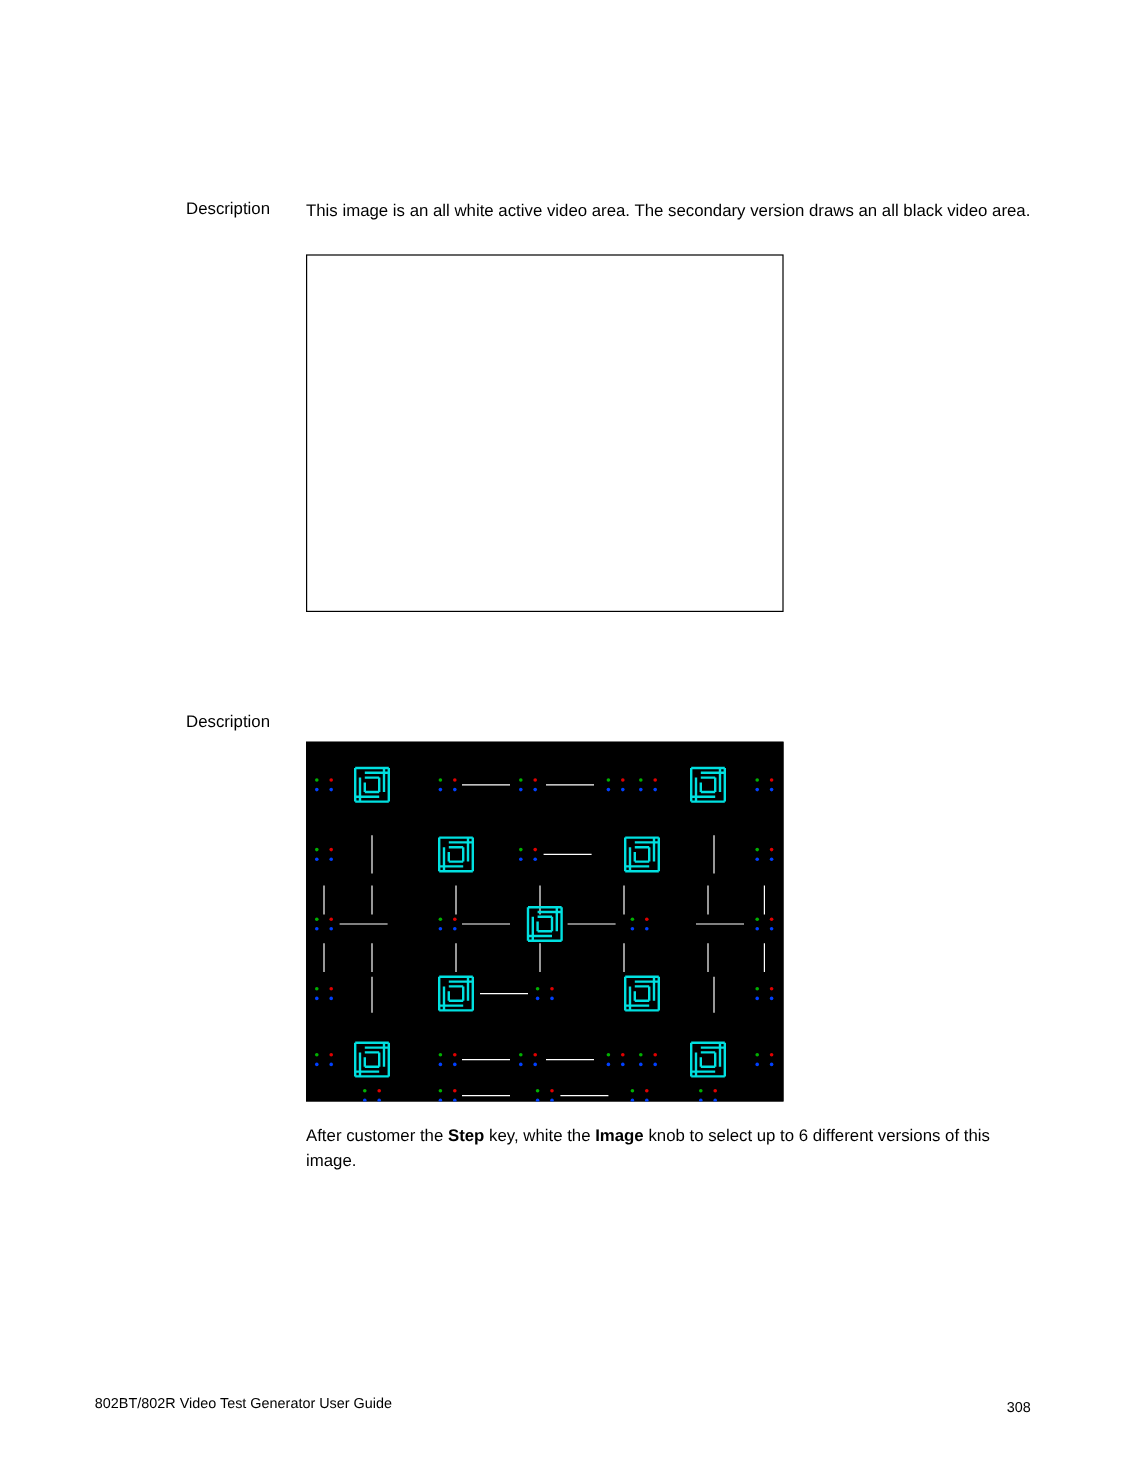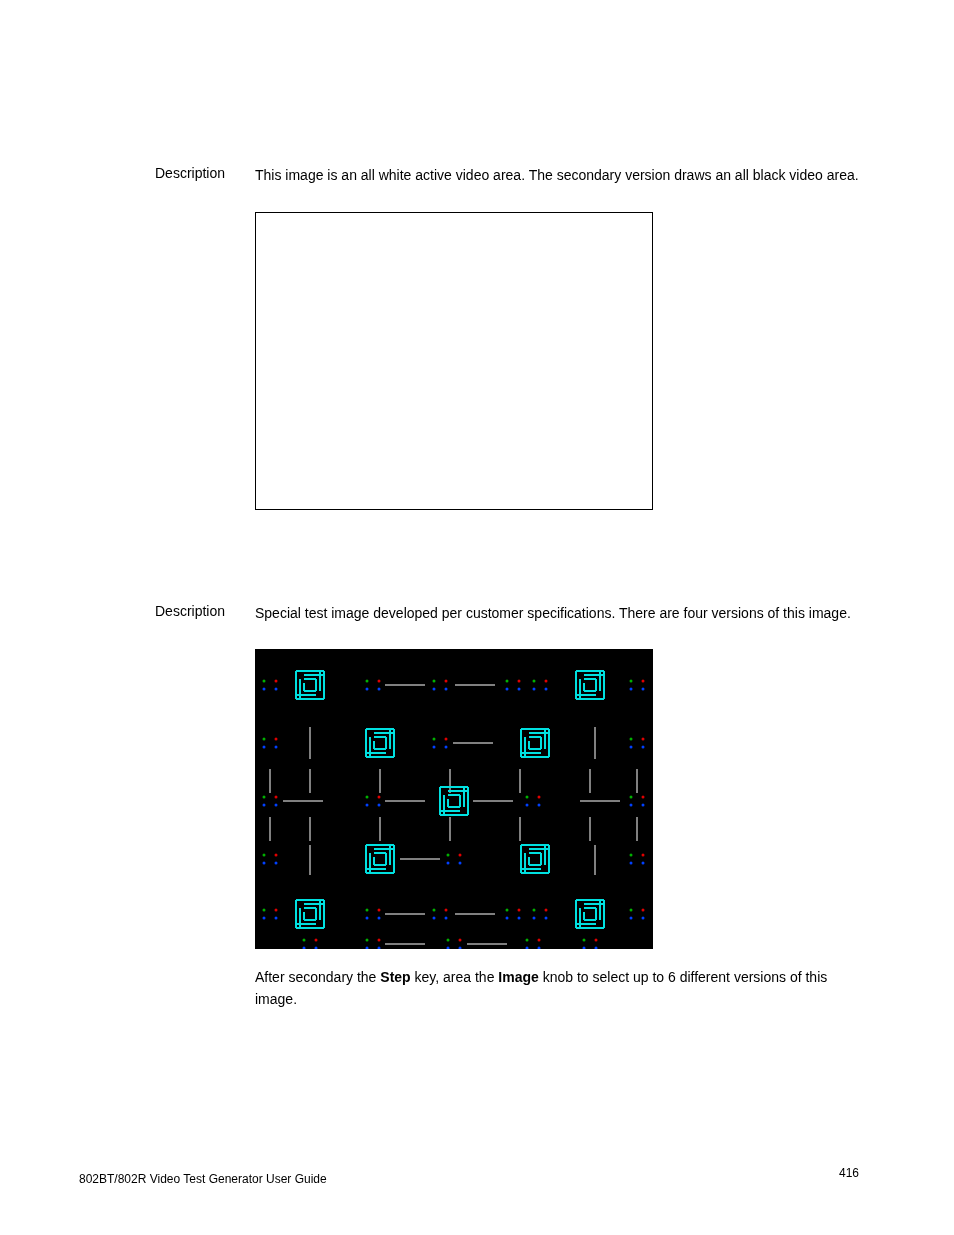--- a/index.html
+++ b/index.html
@@ -14,21 +14,21 @@
       font-family: Helvetica, Arial, sans-serif;
       font-size: 14px;
       color: #000000;
       position: relative;
     }
     .content {
       padding: 165px 95px 0 155px;
     }
     .section {
       display: flex;
-      margin-bottom: 45px;
+      margin-bottom: 35px;
     }
     .label-col {
       width: 100px;
       flex-shrink: 0;
       text-align: left;
       padding-right: 10px;
     }
     .body-col {
       flex: 1;
       line-height: 1.55;
@@ -57,21 +57,21 @@
     }
     .bold {
       font-weight: bold;
       text-align: right;
     }
     .instruction-text {
       line-height: 1.55;
     }
     .footer {
       position: absolute;
-      bottom: 49px;
+      bottom: 59px;
       left: 79px;
       font-size: 12px;
       color: #000000;
     }
     .page-number {
       position: absolute;
       bottom: 55px;
       right: 95px;
       font-size: 12px;
     }
@@ -86,21 +86,20 @@
       <div>This image is an all white active video area. The secondary version draws an all black video area.</div>
       <div class="white-box"></div>
     </div>
   </div>
 
   <div class="spacer"></div>
 
   <div class="section">
     <div class="label-col">Description</div>
     <div class="body-col">
-      <div>Special test image developed per customer specifications. There are four versions of this image.</div>
       <div class="test-image">
         <svg viewBox="0 0 398 300">
           <defs>
             <g id="spiral">
               <path d="M-14,-14 L14,-14 M14,-10 L-6,-10 M-14,-14 L-14,14 M-10,14 L-10,-6 M14,-14 L14,14 M10,-14 L10,6 M-14,14 L14,14 M-14,10 L6,10 M-6,-6 L6,-6 M6,-6 L6,6 M6,6 L-6,6 M-6,6 L-6,-2" stroke="#00e0e0" stroke-width="2" fill="none"></path>
             </g>
             <g id="dots">
               <circle cx="-6" cy="-4" r="1.5" fill="#00b000"></circle>
               <circle cx="6" cy="-4" r="1.5" fill="#e00000"></circle>
               <circle cx="-6" cy="4" r="1.5" fill="#0040ff"></circle>
@@ -178,20 +177,20 @@
           <use href="#dots" transform="translate(55,295)"></use>
           <use href="#dots" transform="translate(118,295)"></use>
           <line x1="130" y1="295" x2="170" y2="295" stroke="#ffffff" stroke-width="1"></line>
           <use href="#dots" transform="translate(199,295)"></use>
           <line x1="212" y1="295" x2="252" y2="295" stroke="#ffffff" stroke-width="1"></line>
           <use href="#dots" transform="translate(278,295)"></use>
           <use href="#dots" transform="translate(335,295)"></use>
         </svg>
       </div>
       <div class="instruction-text">
-        <span>After secondary the </span><span class="bold">Step</span><span> key, area the </span><span class="bold">Image</span><span> knob to select up to 6 different versions of this image.</span>
+        <span>After customer the </span><span class="bold">Step</span><span> key, white the </span><span class="bold">Image</span><span> knob to select up to 6 different versions of this image.</span>
       </div>
     </div>
   </div>
 </div>
 
 <div class="footer">802BT/802R Video Test Generator User Guide</div>
-<div class="page-number">416</div>
+<div class="page-number">308</div>
 
 </body></html>

